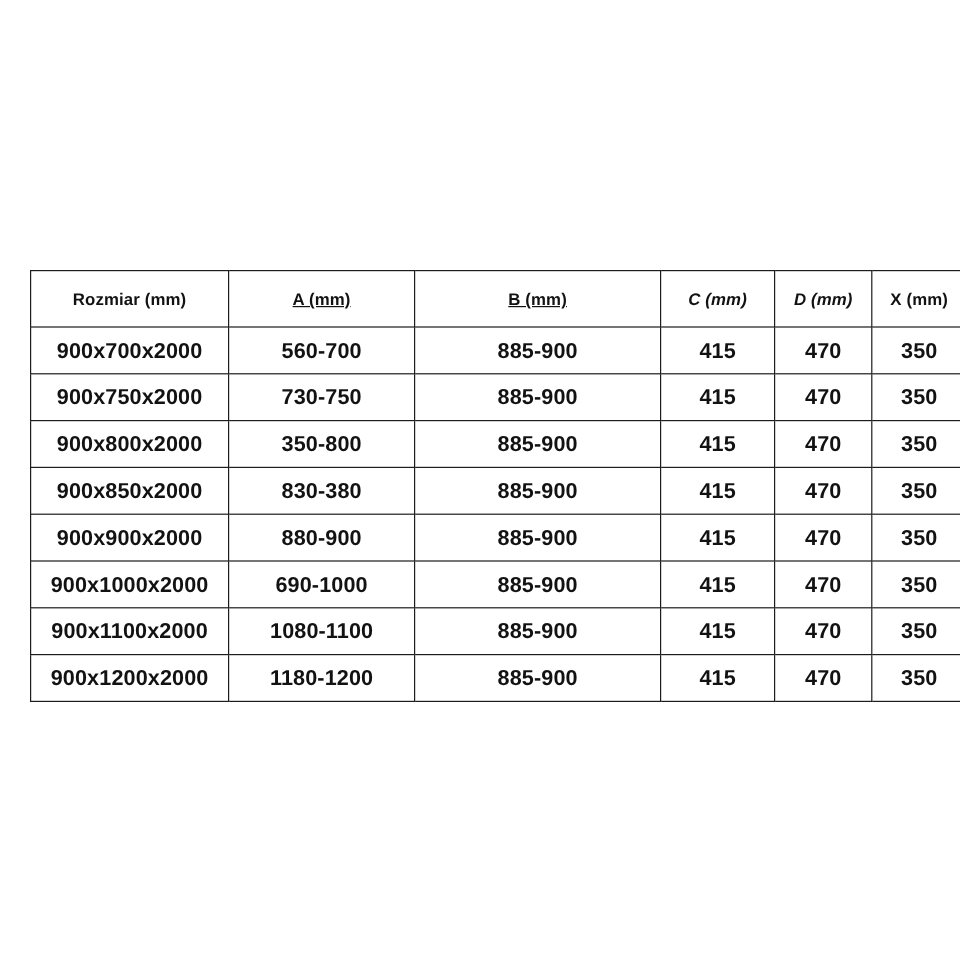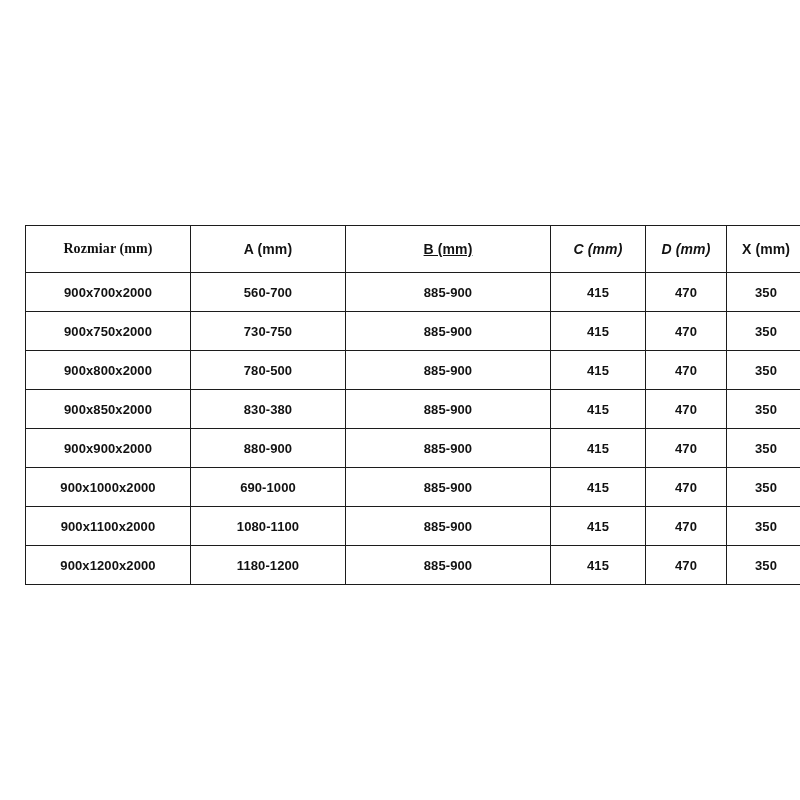--- a/index.html
+++ b/index.html
@@ -31,33 +31,33 @@
   table.spec {
     border-collapse: collapse;
     width: 750px;
     table-layout: fixed;
     background: #ffffff;
   }
   table.spec td, table.spec th {
     border: 1px solid #1c1c1c;
     text-align: center;
     vertical-align: middle;
-    font-size: 13px;
+    font-size: 18px;
     font-weight: bold;
     height: 38px;
     padding: 0 2px;
     color: #121212;
     letter-spacing: 0.1px;
   }
   table.spec thead th {
     font-size: 14px;
     height: 46px;
   }
-  .col-size { width: 160px; font-family: Liberation Serif, serif; }
-  .col-a { width: 150px; }
+  .col-size { width: 160px; }
+  .col-a { width: 150px; text-decoration: underline; }
   .col-b { width: 200px; text-decoration: underline; }
   .col-c { width: 90px; font-style: italic; }
   .col-d { width: 76px; font-style: italic; }
   .col-x { width: 74px; }
 </style>
 </head>
 <body>
 
 <div class="sheet">
   <div class="table-wrap">
@@ -84,21 +84,21 @@
         <tr>
           <td>900x750x2000</td>
           <td>730-750</td>
           <td>885-900</td>
           <td>415</td>
           <td>470</td>
           <td>350</td>
         </tr>
         <tr>
           <td>900x800x2000</td>
-          <td>780-500</td>
+          <td>350-800</td>
           <td>885-900</td>
           <td>415</td>
           <td>470</td>
           <td>350</td>
         </tr>
         <tr>
           <td>900x850x2000</td>
           <td>830-380</td>
           <td>885-900</td>
           <td>415</td>

